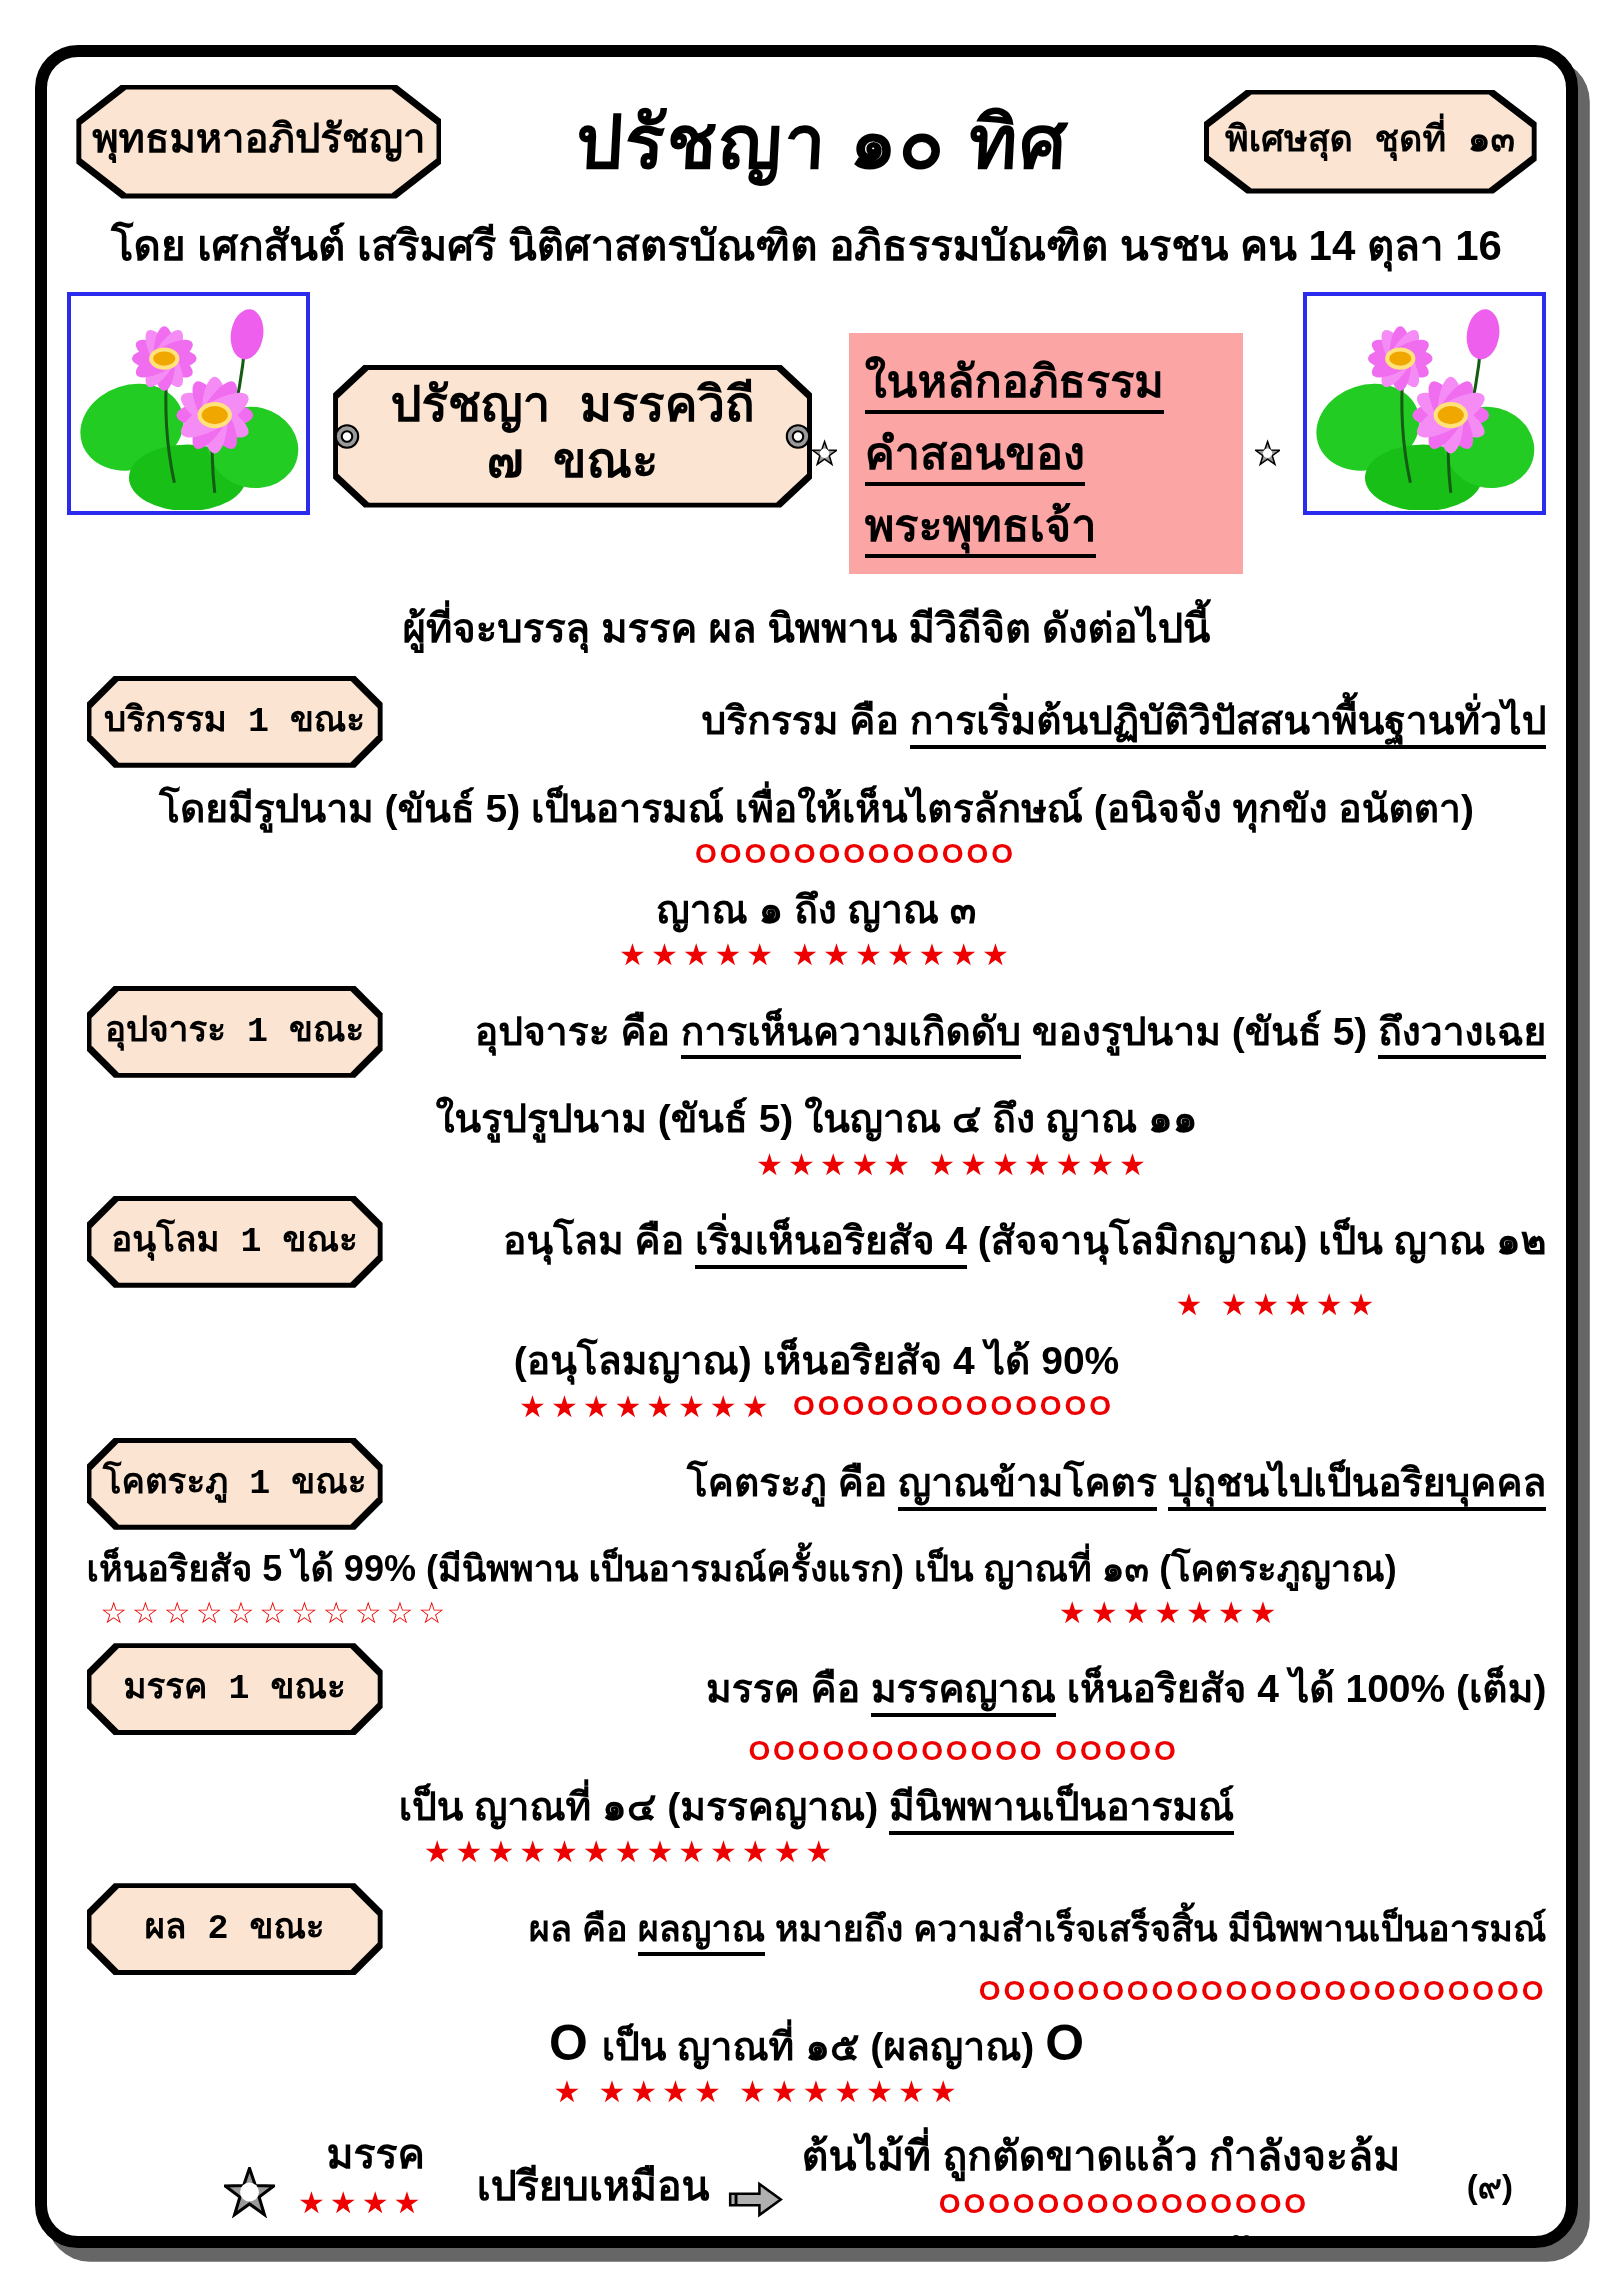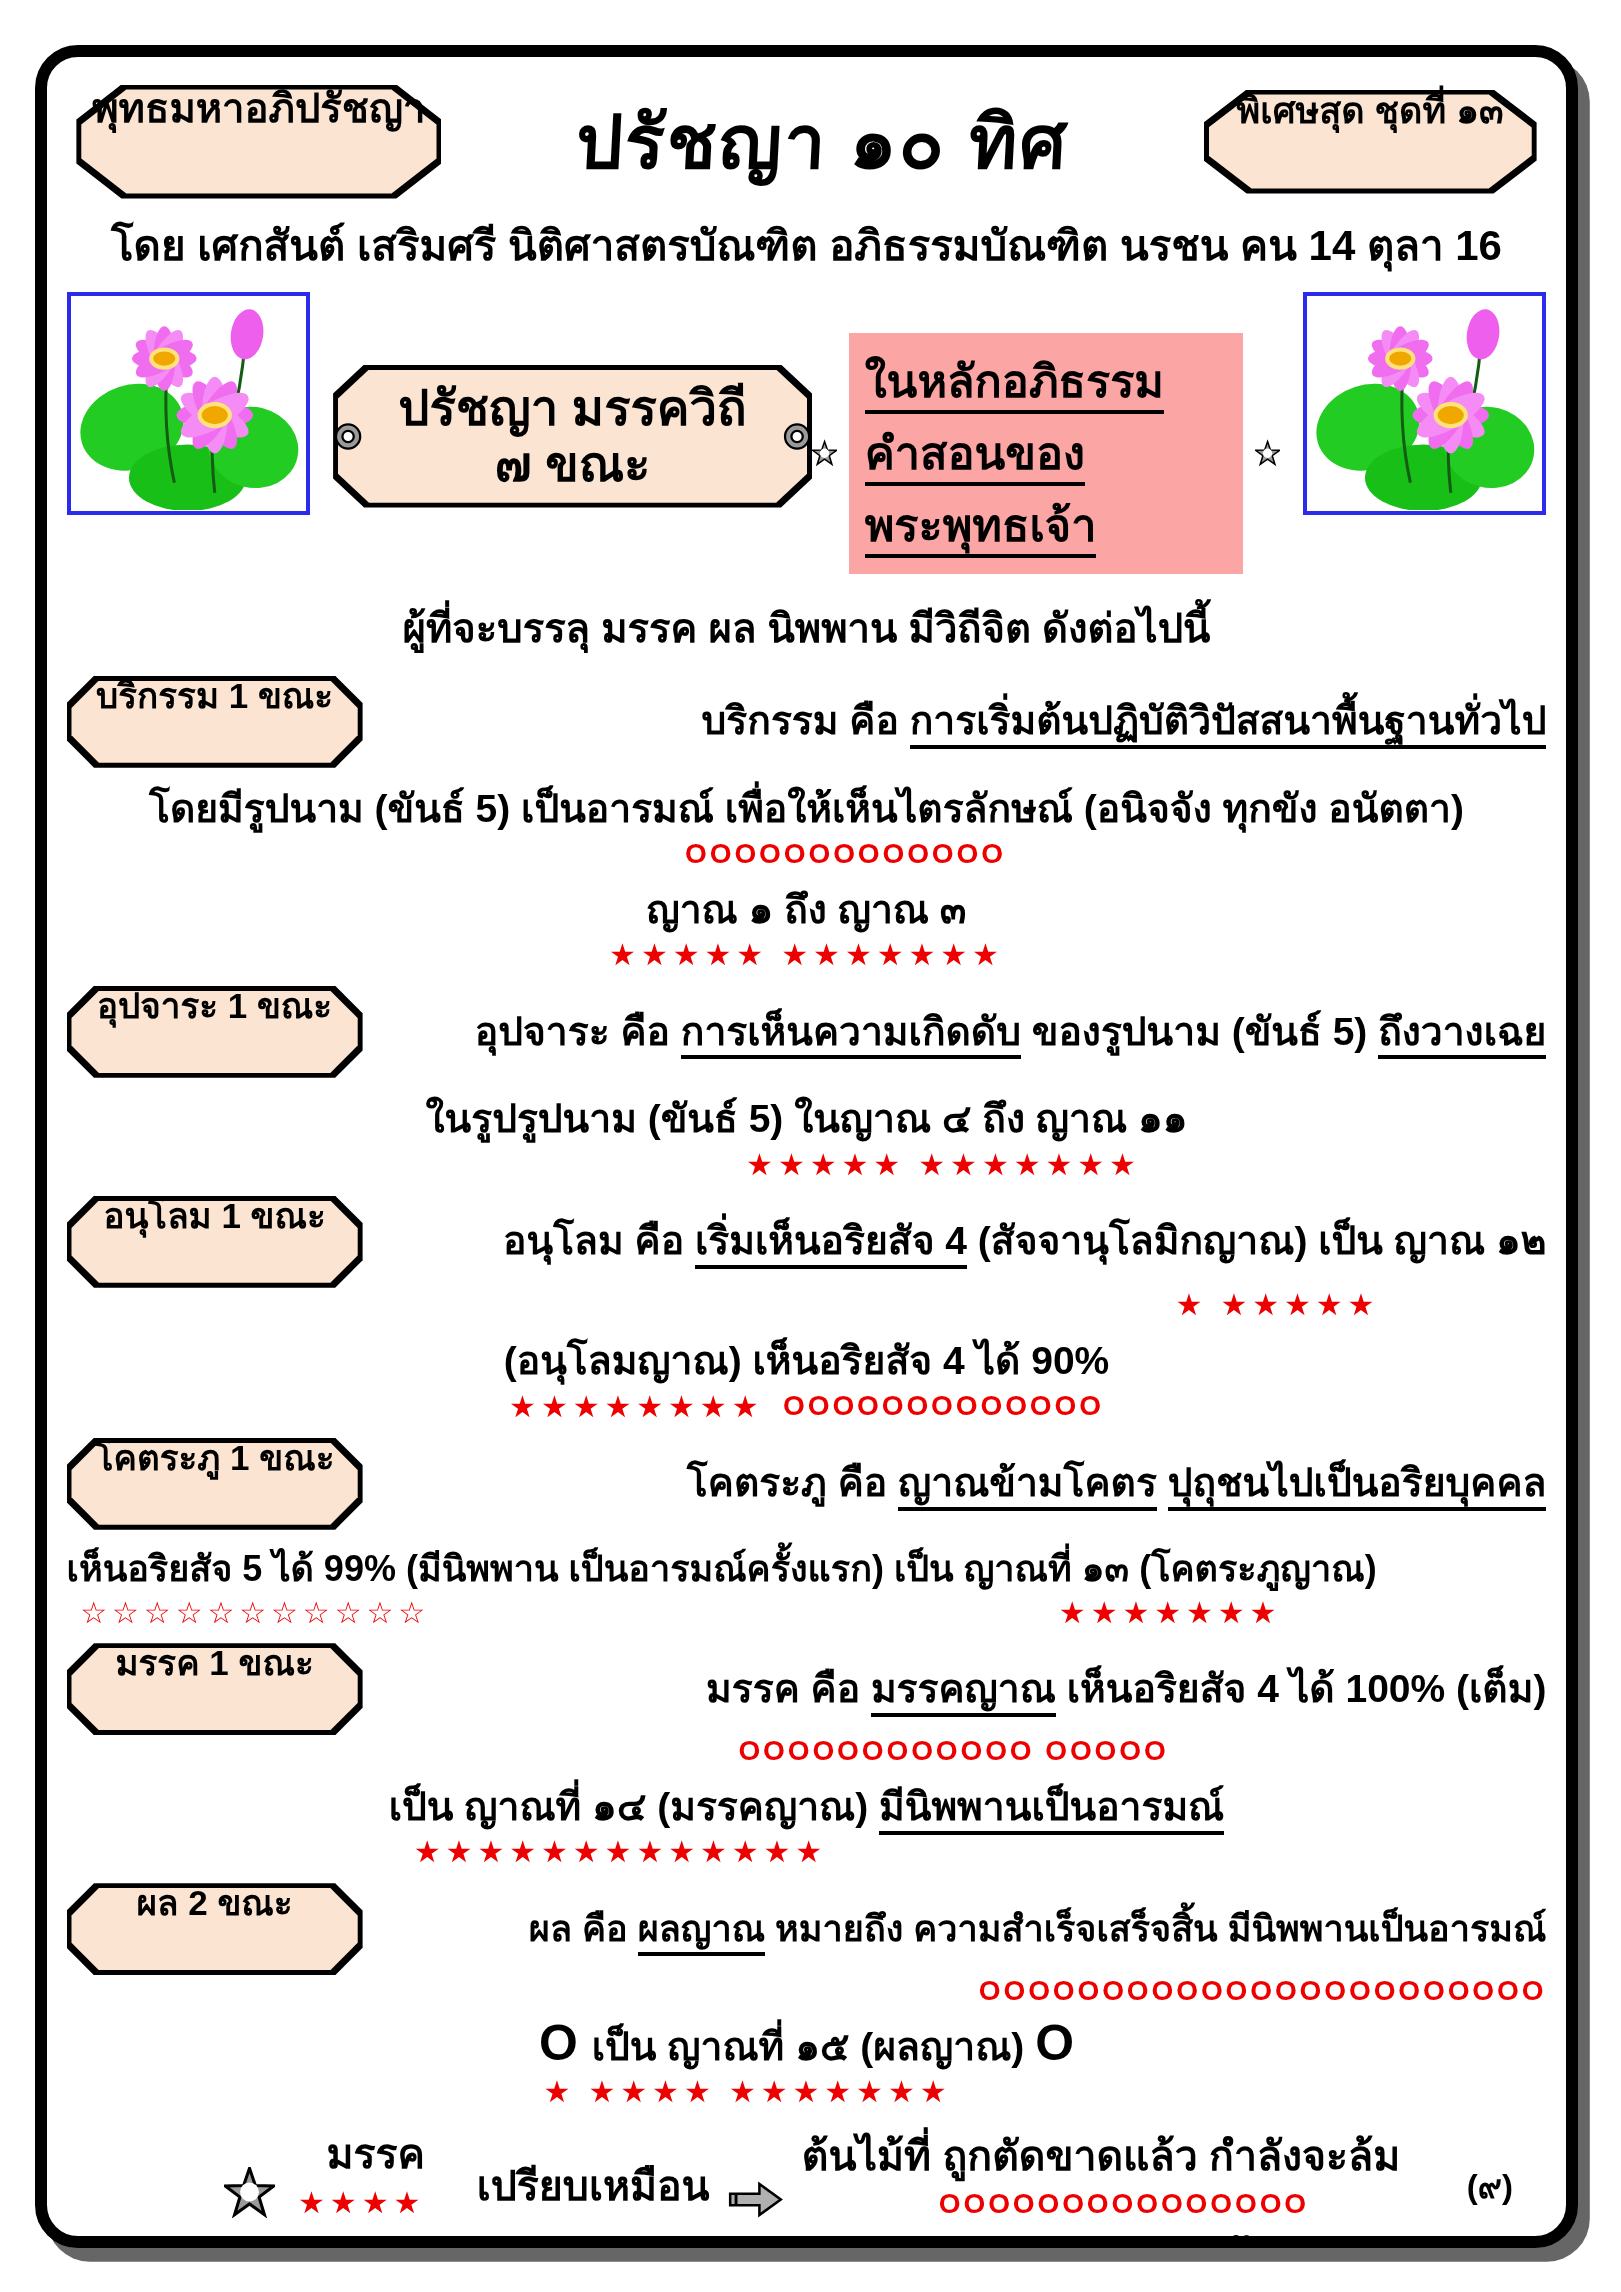--- a/index.html
+++ b/index.html
@@ -6,21 +6,21 @@
   body{
     width:1621px;height:2293px;position:relative;background:#fff;
     font-family:"Liberation Sans","DejaVu Sans",sans-serif;font-weight:bold;color:#000;
   }
   .frame{
     position:absolute;left:35px;top:45px;width:1543px;height:2203px;box-sizing:border-box;
     border:12.7px solid #000;border-radius:43px;box-shadow:11.8px 13.7px 0 #666;
     background:#fff;padding:25.5px 19.6px 13.7px;overflow:hidden;
   }
   
-  .oct{position:relative;display:flex;justify-content:center;}
+  .oct{position:relative;display:flex;align-items:center;justify-content:center;font-family:Liberation Mono, monospace;}
   .oct-bg,.oct-fill{
     clip-path:polygon(var(--c) 0,calc(100% - var(--c)) 0,100% var(--cv),100% calc(100% - var(--cv)),
       calc(100% - var(--c)) 100%,var(--c) 100%,0 calc(100% - var(--cv)),0 var(--cv));
   }
   .oct-bg{position:absolute;inset:0;background:#000;}
   .oct-fill{position:absolute;inset:4.9px;background:#fbe5d2;}
   .oct-label{position:relative;z-index:1;text-align:center;line-height:1.15;}
 
   .header-row{display:flex;align-items:center;justify-content:space-between;padding:0 9.8px;}
   .badge-left{width:365px;height:114px;--c:45px;--cv:35px;font-size:40px;}
@@ -33,21 +33,21 @@
   .lotus-box{width:243px;height:223px;border:4.9px solid #2b2bee;box-sizing:border-box;background:#fff;flex:0 0 auto;}
   .center-col{flex:1;margin:5.9px 23.5px 0;display:flex;flex-direction:row;align-items:center;}
   .banner{width:100%;max-width:796px;height:143px;--c:31px;--cv:29px;font-size:49px;}
   .banner-inner{display:flex;align-items:center;gap:27.4px;}
   .highlight-row{display:flex;align-items:center;gap:11.8px;margin-top:35px;}
   .highlight{background:#fca5a5;font-size:45px;padding:11.8px 15.7px 13.7px;}
 
   .center-line{text-align:center;}
   .intro{font-size:40px;margin-top:21.6px;}
 
-  .sec{margin-top:15.7px;}
+  .sec{margin-top:15.7px;margin-left:20px;}
   .sec-row{display:flex;align-items:center;gap:17.6px;}
   .sec-badge{flex:0 0 296px;height:92px;--c:27.4px;--cv:27.4px;font-size:35px;}
   .sec-line{font-size:39px;line-height:1.45;}
   .sec-row .sec-line{flex:1;text-align:right;}
   .ln{margin-top:13.7px;font-size:39px;line-height:1.45;}
   .long{font-size:36px;}
 
   .sg-u{border-bottom:4.9px solid #000;padding-bottom:2.9px;}
   .sg-b{font-size:1.28em;line-height:1;}
 

